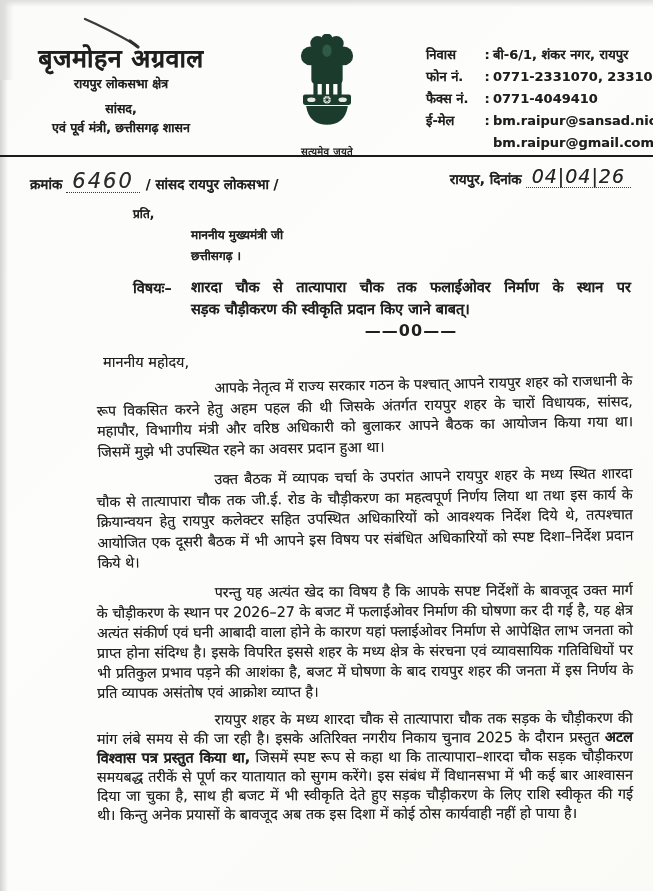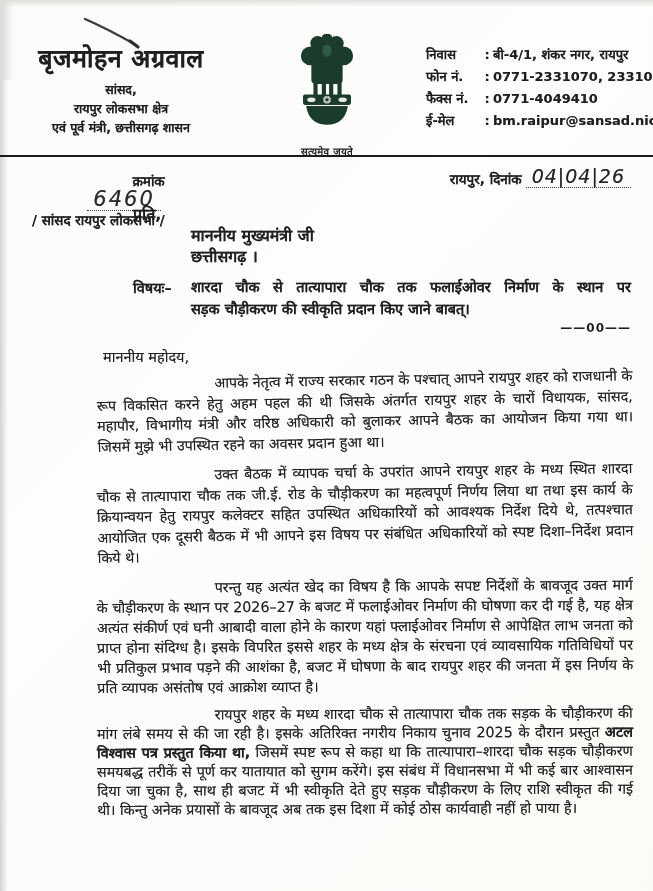--- a/index.html
+++ b/index.html
@@ -35,43 +35,43 @@
     text-shadow:0 0 .4px rgba(20,20,20,.45);}
   .contact-label{width:55px;flex:none;}
   .contact-sep{width:12px;flex:none;text-align:center;}
   .contact-value{flex:1;white-space:nowrap;}
 
   .head-rule{position:absolute;left:0;top:155px;width:100%;height:2.4px;background:#1c1c1c;}
 
   
   .ref-line{position:absolute;left:0;top:164px;width:100%;height:40px;}
   .ref-left{position:absolute;left:30px;top:8px;font-size:13.5px;font-weight:bold;
-    display:flex;align-items:flex-end;text-shadow:0 0 .4px rgba(20,20,20,.5);flex-direction:column;}
+    display:flex;align-items:flex-end;text-shadow:0 0 .4px rgba(20,20,20,.5);}
   .ref-right{position:absolute;right:18px;top:4px;font-size:13.5px;font-weight:bold;
     display:flex;align-items:flex-end;text-shadow:0 0 .4px rgba(20,20,20,.5);}
   .handwrite{font-style:italic;font-size:21px;font-weight:normal;color:#2b2b2b;
     letter-spacing:2px;line-height:18px;transform:rotate(-2deg);}
   .dotted{border-bottom:1.6px dotted #3a3a3a;padding:0 6px 1px 6px;margin:0 4px;
     display:inline-block;}
   .ref-suffix{margin-left:2px;}
   .date-handwrite{font-style:italic;font-size:19px;font-weight:normal;color:#232323;
     letter-spacing:1px;line-height:17px;}
 
   
   .letter{position:absolute;left:97px;top:204px;width:536px;}
-  .addressee{margin-left:36px;font-size:16px;line-height:21px;}
+  .addressee{margin-left:36px;font-size:12px;line-height:21px;}
   .addressee .to-label{font-weight:bold;text-shadow:0 0 .4px rgba(20,20,20,.4);}
   .addressee-lines{margin-left:58px;font-weight:bold;text-shadow:0 0 .4px rgba(20,20,20,.4);}
 
   .subject-row{margin-left:36px;margin-top:10px;display:flex;font-size:14.5px;}
   .subject-label{width:58px;flex:none;font-weight:bold;text-shadow:0 0 .4px rgba(20,20,20,.4);}
   .subject-text{width:440px;font-weight:bold;line-height:21.5px;
     text-shadow:0 0 .4px rgba(20,20,20,.45);}
   .subject-l1{text-align:justify;text-align-last:justify;}
-  .divider{margin-left:94px;width:440px;text-align:right;font-size:12px;
+  .divider{margin-left:94px;width:440px;text-align:center;font-size:16px;
     font-weight:bold;margin-top:1px;letter-spacing:1px;}
 
   .salutation{margin-top:11px;margin-left:6px;font-size:14.5px;
     text-shadow:0 0 .45px rgba(25,25,25,.5);}
 
   .para{font-size:14.3px;line-height:20.5px;text-align:justify;text-indent:118px;
     margin-top:9px;text-shadow:0 0 .45px rgba(25,25,25,.5);}
   .para.p1{transform:rotate(-1.05deg);transform-origin:0 50%;}
   .para.p2{transform:rotate(-0.85deg);transform-origin:0 50%;}
   .para.p3{transform:rotate(-0.35deg);transform-origin:0 50%;line-height:20px;}
@@ -86,22 +86,22 @@
   <div class="scan-edge-top"></div>
   <div class="scan-smudge"></div>
 
   <svg style="position:absolute;left:80px;top:12px;" width="72" height="46" viewBox="0 0 72 46">
     <path d="M5,7 Q28,17 56,33" stroke="#3a3a3a" stroke-width="2.4" fill="none" stroke-linecap="round"></path>
     <path d="M50,29 L58,35" stroke="#2e2e2e" stroke-width="3.2" fill="none" stroke-linecap="round"></path>
   </svg>
 
   <div class="name-block">
     <div class="sender-name">बृजमोहन अग्रवाल</div>
+    <div class="sender-title">रायपुर लोकसभा क्षेत्र</div>
     <div class="sender-title first">सांसद,</div>
-    <div class="sender-title">रायपुर लोकसभा क्षेत्र</div>
     <div class="sender-title">एवं पूर्व मंत्री, छत्तीसगढ़ शासन</div>
   </div>
 
   <div class="emblem-wrap">
     <svg width="64" height="96" viewBox="0 0 60 92" style="display:block;margin:0 auto;">
       <g fill="#1b3b2d">
 
         <circle cx="30" cy="15" r="12"></circle>
         <circle cx="14" cy="21" r="9"></circle>
         <circle cx="46" cy="21" r="9"></circle>
@@ -129,40 +129,41 @@
       <ellipse cx="15" cy="63" rx="4" ry="2.2" fill="#e9e9e4"></ellipse>
       <ellipse cx="45" cy="63" rx="4" ry="2.2" fill="#e9e9e4"></ellipse>
     </svg>
     <div class="emblem-caption">सत्यमेव जयते</div>
   </div>
 
   <div class="contact-block">
     <div class="contact-row">
       <span class="contact-label">निवास</span>
       <span class="contact-sep">:</span>
-      <span class="contact-value">बी-4/1, शंकर नगर, रायपुर</span>
+      <span class="contact-value">बी-6/1, शंकर नगर, रायपुर</span>
     </div>
     <div class="contact-row">
       <span class="contact-label">फोन नं.</span>
       <span class="contact-sep">:</span>
       <span class="contact-value">0771-2331070, 2331011</span>
     </div>
     <div class="contact-row">
       <span class="contact-label">फैक्स नं.</span>
       <span class="contact-sep">:</span>
       <span class="contact-value">0771-4049410</span>
     </div>
     <div class="contact-row">
       <span class="contact-label">ई-मेल</span>
       <span class="contact-sep">:</span>
       <span class="contact-value">bm.raipur@sansad.nic.in</span>
     </div>
     <div class="contact-row">
       <span class="contact-label"></span>
       <span class="contact-sep"></span>
+      <span class="contact-value">bm.raipur@gmail.com</span>
     </div>
   </div>
 
   <div class="head-rule"></div>
 
   <div class="ref-line">
     <div class="ref-left">
       <span>क्रमांक</span>
       <span class="dotted"><span class="handwrite">6460</span></span>
       <span class="ref-suffix">/ सांसद रायपुर लोकसभा /</span>

